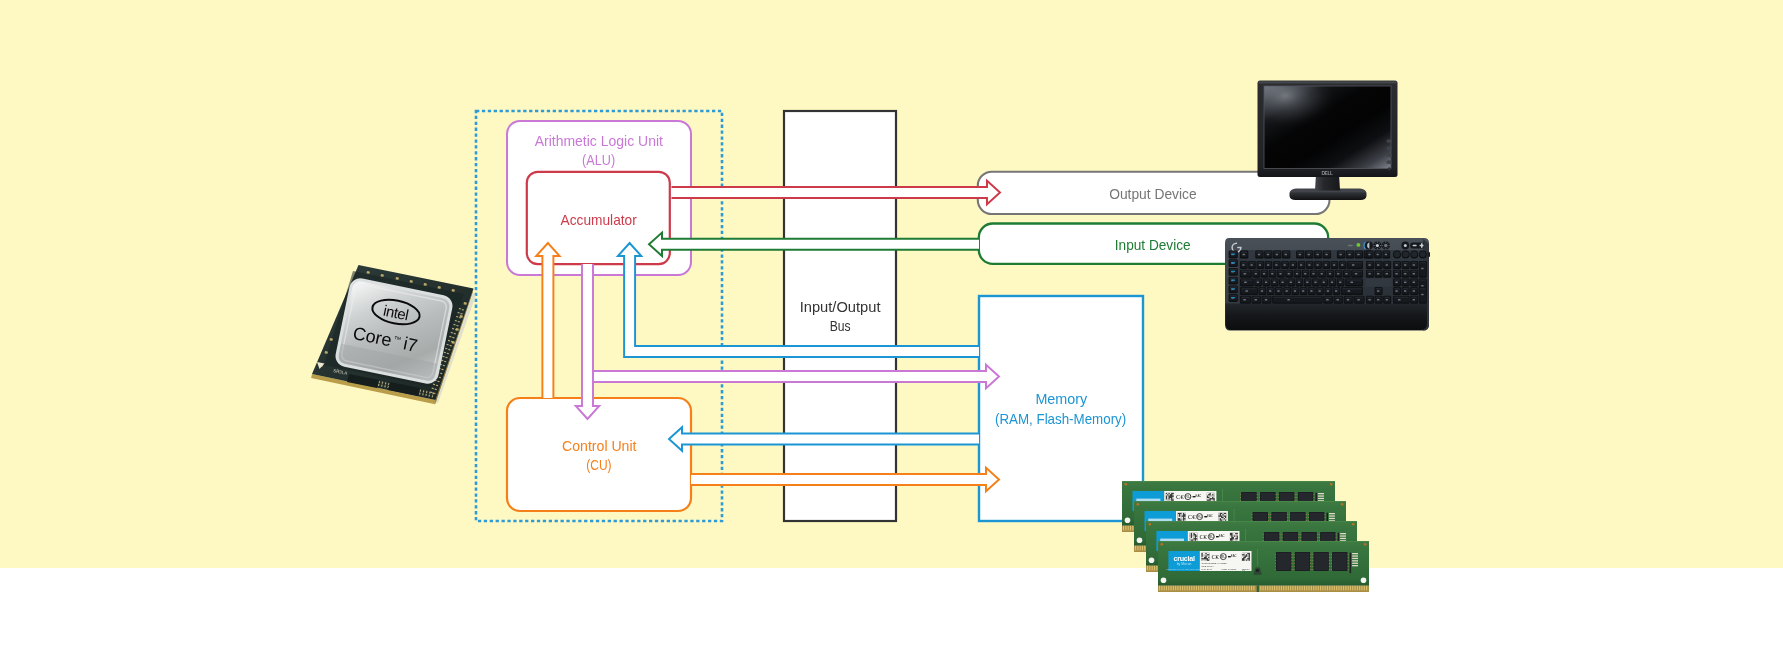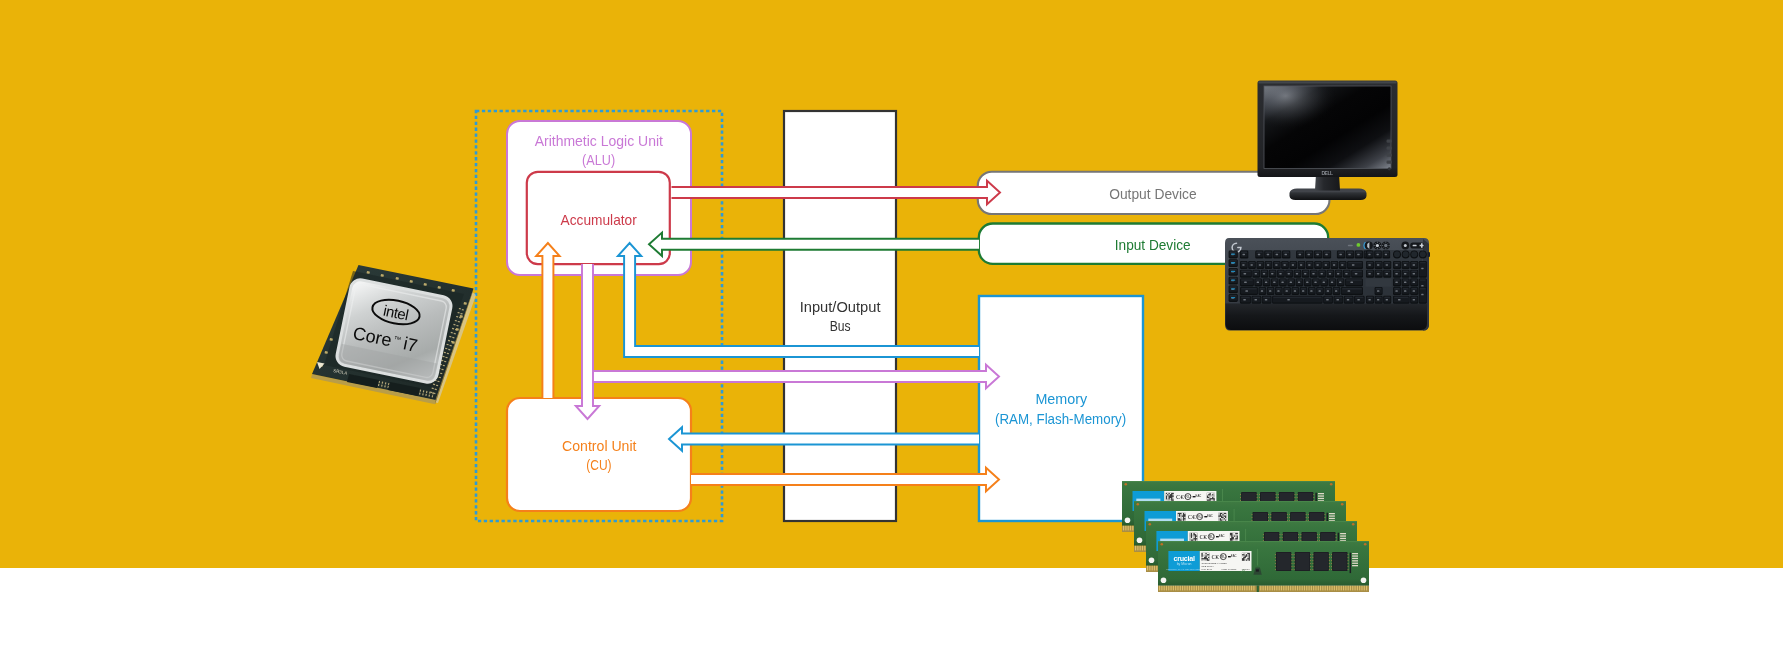--- a/index.html
+++ b/index.html
@@ -1,20 +1,20 @@
 <!DOCTYPE html>
 <html><head>
 <meta charset="utf-8">
 <title>Von Neumann Architecture Diagram</title>
 <style>
   html,body{margin:0;padding:0;background:#ffffff;}
   body{width:1783px;height:654px;overflow:hidden;
        font-family:"Liberation Sans",sans-serif;
        -webkit-font-smoothing:antialiased;}
-  #stage{position:relative;width:1783px;height:568px;background:#eab308;}
+  #stage{position:relative;width:1783px;height:568px;background:#fef9c3;}
   #diagram{position:absolute;left:0;top:0;}
 </style>
 </head>
 <body>
 
 <div id="stage">
 <svg id="diagram" width="1783" height="654" viewBox="0 0 1783 654" xmlns="http://www.w3.org/2000/svg">
 <defs>
   <linearGradient id="g-screen" x1="0.02" y1="0.0" x2="0.98" y2="1.0">
     <stop offset="0" stop-color="#6d727a"></stop>

